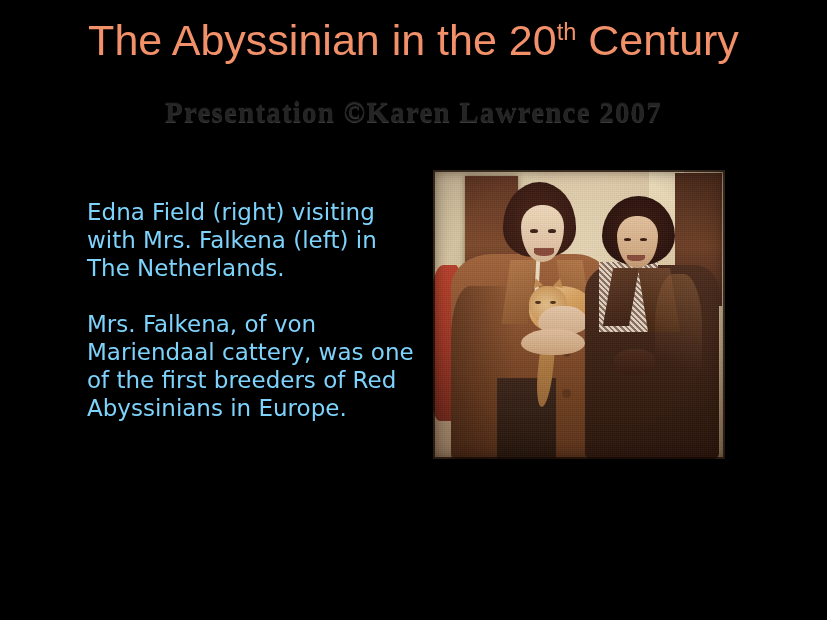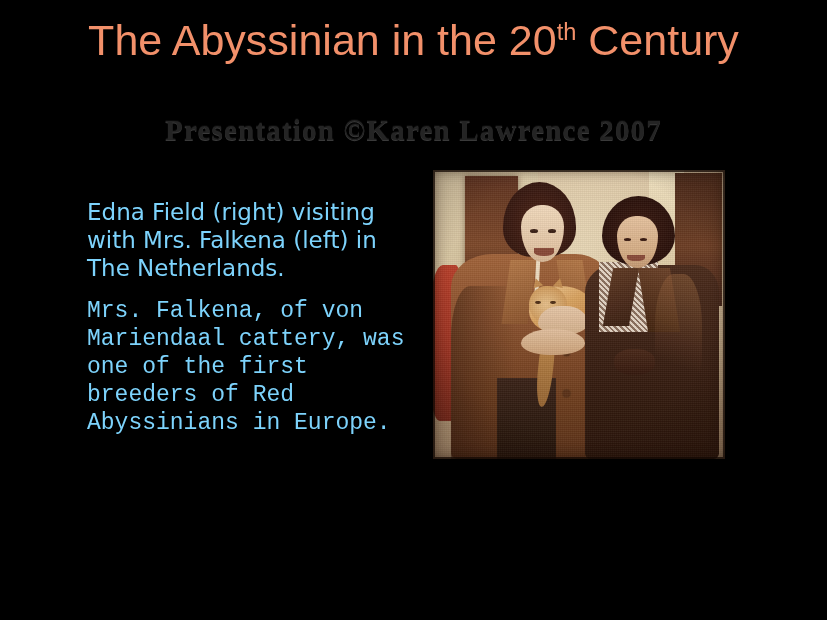--- a/index.html
+++ b/index.html
@@ -41,21 +41,21 @@
   .slide-title .sup {
     font-size: 0.55em;
     vertical-align: super;
     line-height: 0;
   }
 
   
   .slide-subtitle {
     position: absolute;
     left: 0;
-    top: 114px;
+    top: 96px;
     width: 827px;
     text-align: center;
     color: #242424;
     font-family: "Liberation Serif", serif;
     font-size: 29px;
     font-weight: bold;
     letter-spacing: 1.2px;
     white-space: nowrap;
     text-shadow: 0 1px 0 #3a3a3a, 0 -1px 0 #0a0a0a;
   }
@@ -69,22 +69,21 @@
     color: #7dd3fc;
     font-family: "DejaVu Sans", sans-serif;
     font-size: 23px;
     line-height: 28px;
     font-weight: 400;
   }
   .body-text p {
     margin: 0;
   }
   .body-text p + p {
-    margin-top: 15px;
-    font-family: Liberation Mono, monospace;
+    margin-top: 28px;
   }
 
   
   .photo-frame {
     position: absolute;
     left: 433px;
     top: 170px;
     width: 292px;
     height: 289px;
     overflow: hidden;

